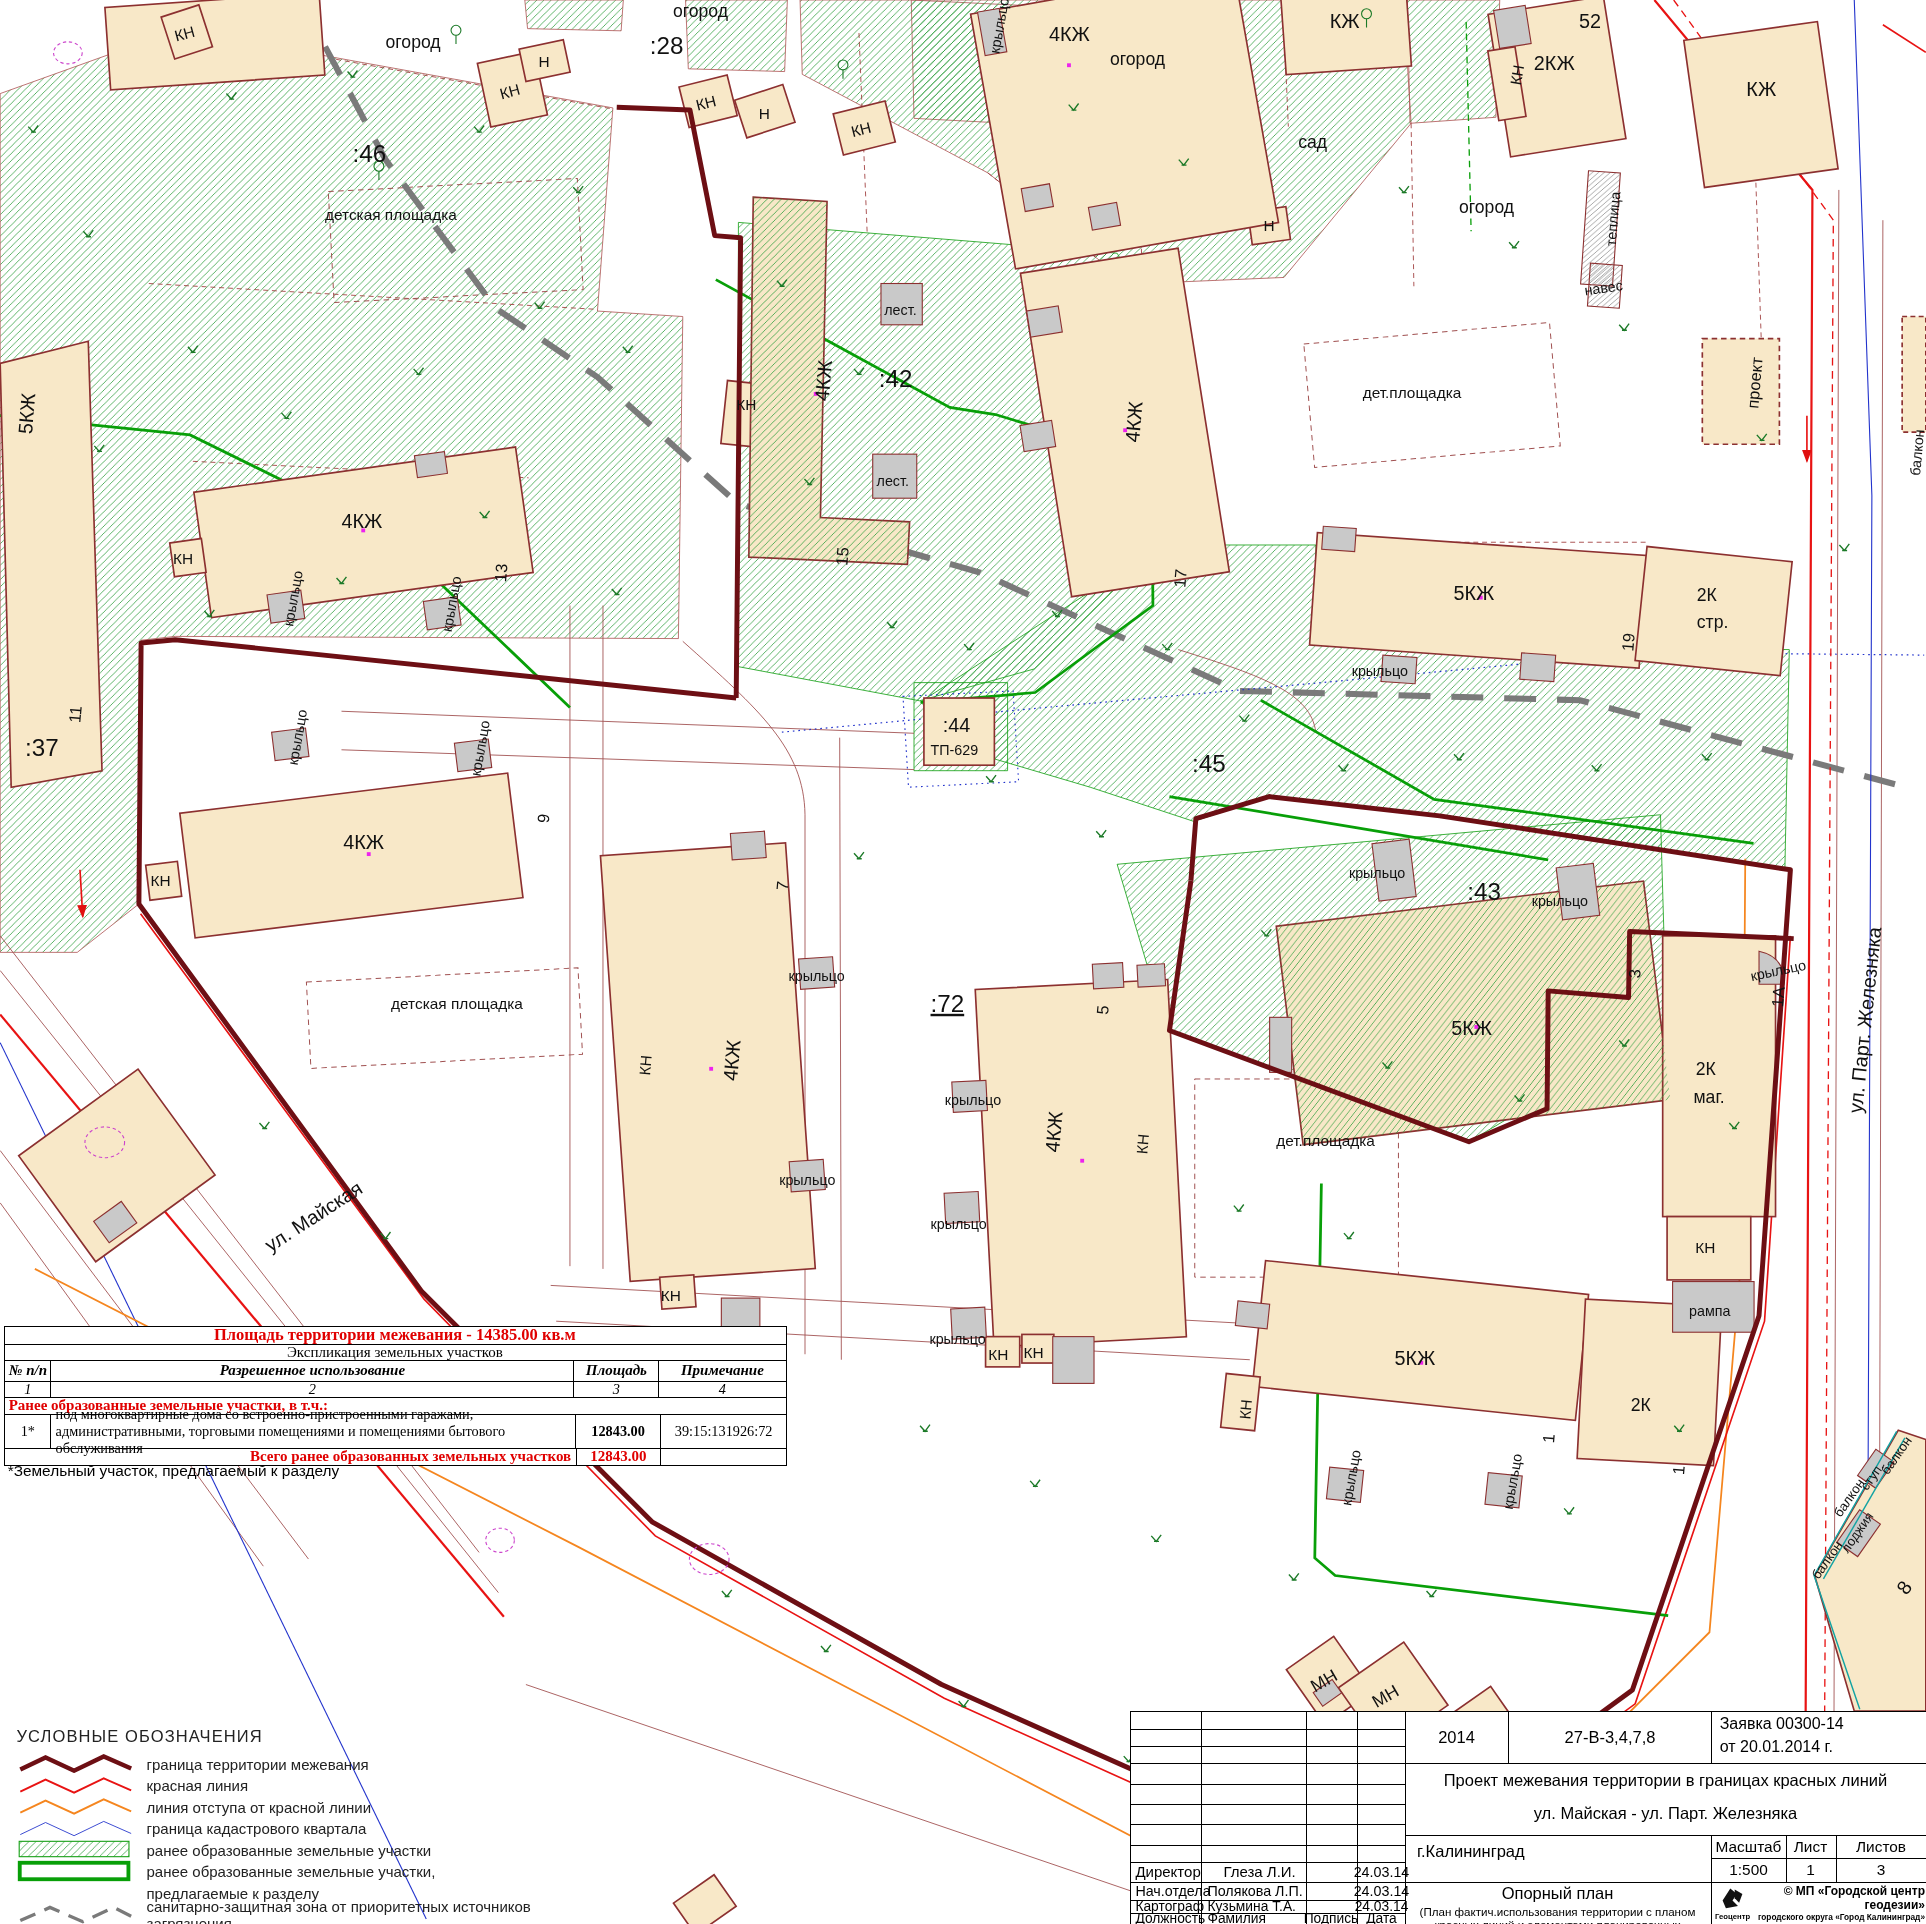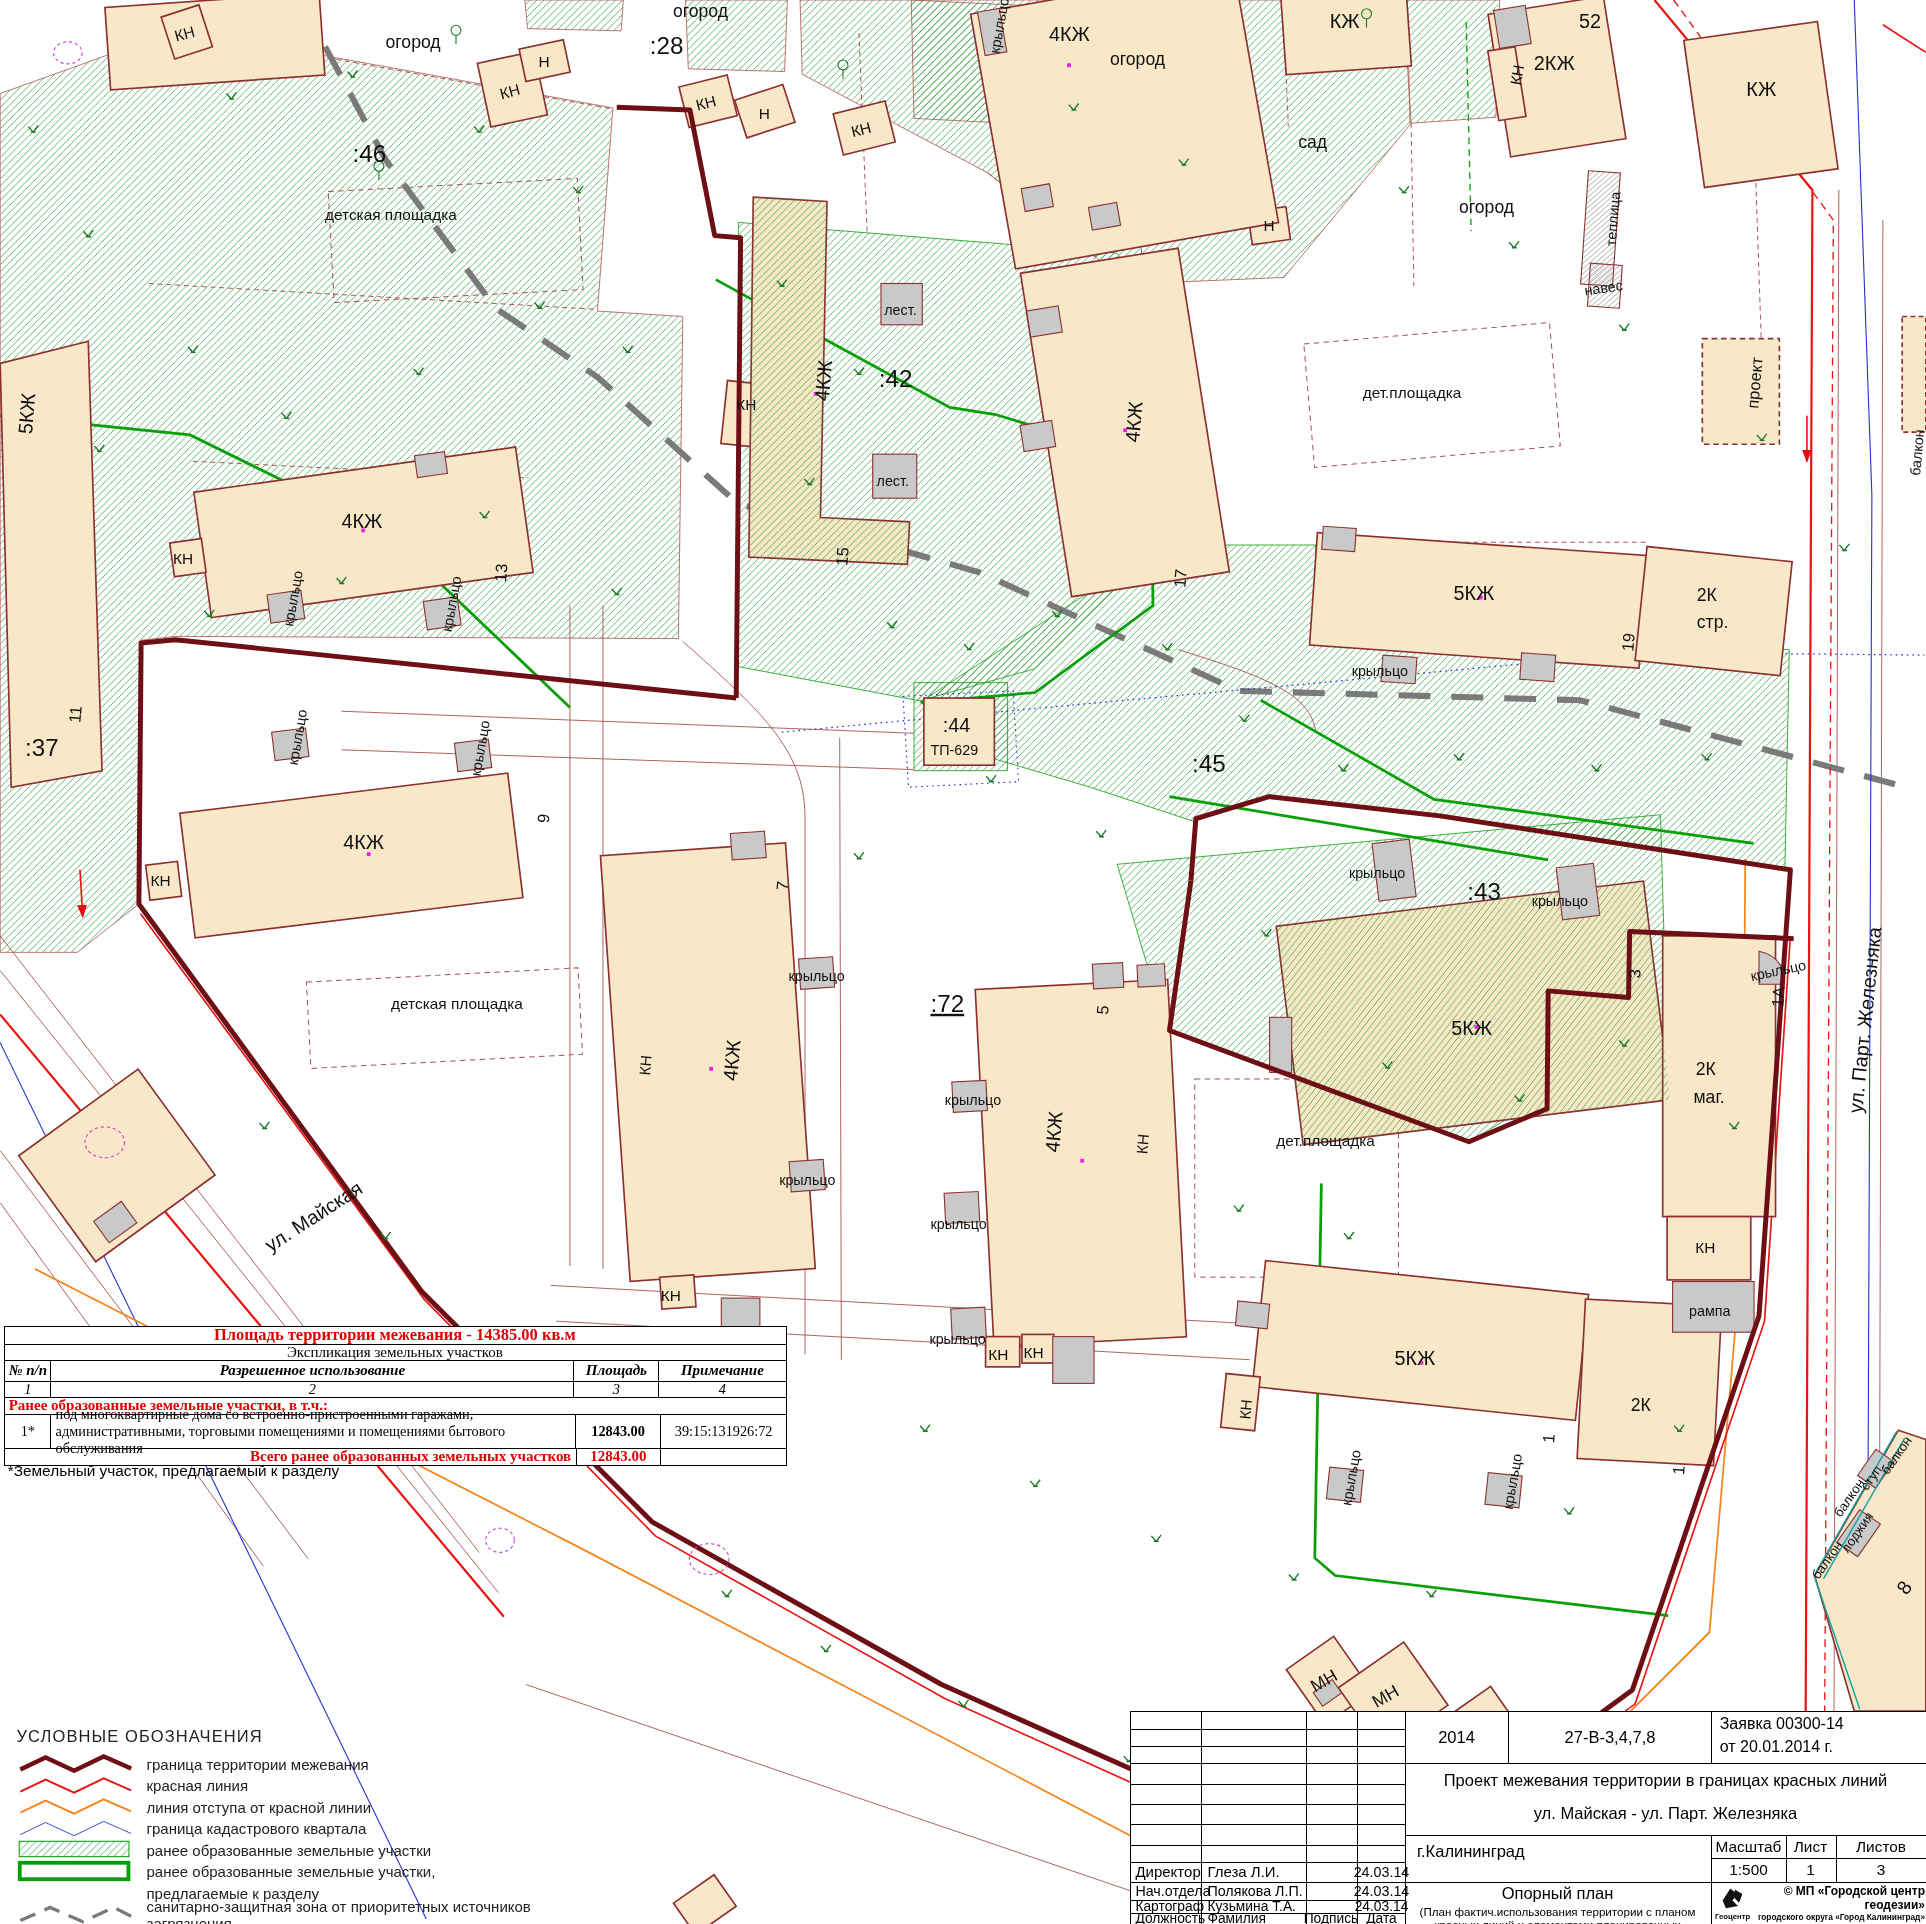--- a/index.html
+++ b/index.html
@@ -557,21 +557,21 @@
     <div class="abs bt" style="left:0;top:51px;width:274px;height:0;"></div>
     <div class="abs bt" style="left:0;top:72px;width:274px;height:0;"></div>
     <div class="abs bt" style="left:0;top:92px;width:274px;height:0;"></div>
     <div class="abs bt" style="left:0;top:112px;width:274px;height:0;"></div>
     <div class="abs bt" style="left:0;top:133px;width:274px;height:0;"></div>
     <div class="abs bt" style="left:0;top:150px;width:274px;height:0;"></div>
     <div class="abs bt" style="left:0;top:170px;width:274px;height:0;"></div>
     <div class="abs bt" style="left:0;top:188px;width:274px;height:0;"></div>
     <div class="abs bt" style="left:0;top:201px;width:274px;height:0;"></div>
     <div class="abs cell left" style="left:0;top:150px;width:70px;height:19px;font-size:15px;">Директор</div>
-    <div class="abs cell left" style="left:72px;top:150px;width:102px;height:19px;font-size:15px;">Глеза Л.И.</div>
+    <div class="abs cell left" style="left:88px;top:150px;width:102px;height:19px;font-size:15px;">Глеза Л.И.</div>
     <div class="abs cell" style="left:227px;top:150px;width:47px;height:19px;font-size:14.3px;">24.03.14</div>
     <div class="abs cell left" style="left:0;top:170px;width:70px;height:18px;font-size:14.3px;">Нач.отдела</div>
     <div class="abs cell left" style="left:72px;top:170px;width:102px;height:18px;font-size:14.3px;">Полякова Л.П.</div>
     <div class="abs cell" style="left:227px;top:170px;width:47px;height:18px;font-size:14.3px;">24.03.14</div>
     <div class="abs cell left" style="left:0;top:188px;width:70px;height:13.2px;font-size:13.8px;">Картограф</div>
     <div class="abs cell left" style="left:72px;top:188px;width:102px;height:13.2px;font-size:13.8px;">Кузьмина Т.А.</div>
     <div class="abs cell" style="left:227px;top:188px;width:47px;height:13.2px;font-size:13.8px;">24.03.14</div>
     <div class="abs cell left" style="left:0;top:201px;width:70px;height:11px;font-size:13.8px;">Должность</div>
     <div class="abs cell left" style="left:72px;top:201px;width:102px;height:11px;font-size:13.8px;">Фамилия</div>
     <div class="abs cell" style="left:176px;top:201px;width:48px;height:11px;font-size:13.8px;">Подпись</div>

